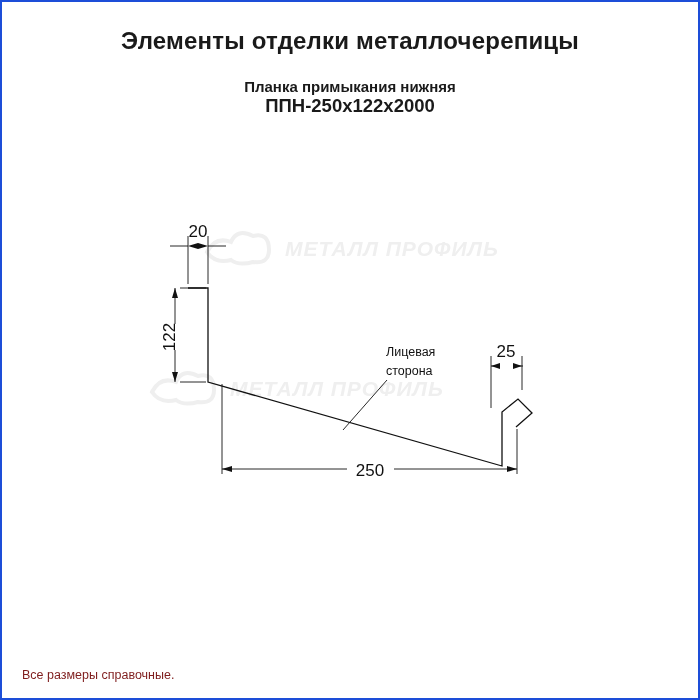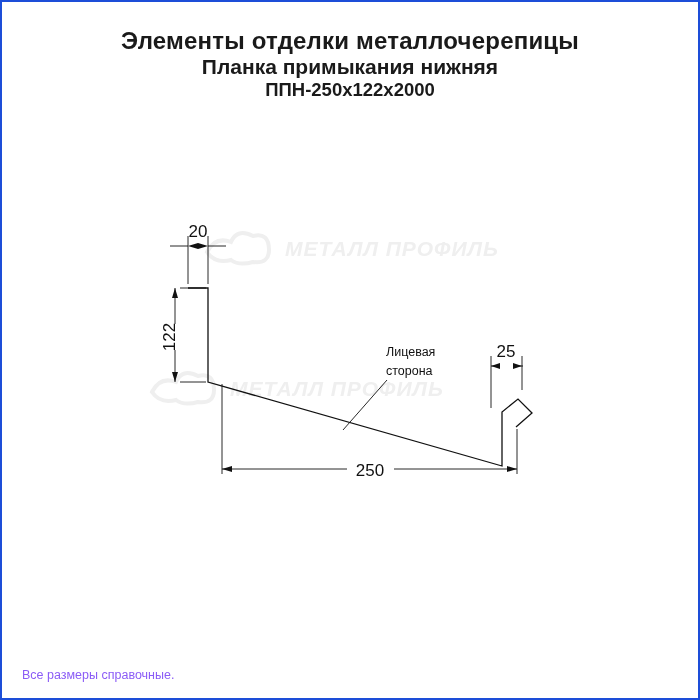--- a/index.html
+++ b/index.html
@@ -28,22 +28,23 @@
     right: 0;
     text-align: center;
   }
   .title-main {
     font-size: 24px;
     font-weight: bold;
     margin-top: 25px;
     letter-spacing: 0.2px;
   }
   .title-sub {
-    font-size: 21px;
+    font-size: 15px;
     font-weight: bold;
+    margin-top: 23px;
   }
   .title-code {
     font-size: 18.5px;
     font-weight: bold;
   }
   .drawing {
     position: absolute;
     top: 182px;
     left: 0;
     width: 700px;
@@ -55,21 +56,21 @@
     left: 0;
     width: 700px;
     height: 330px;
     pointer-events: none;
   }
   .footer {
     position: absolute;
     left: 20px;
     bottom: 12px;
     font-size: 12.5px;
-    color: #8b5cf6;
+    color: #7f1d1d;
     line-height: 1.65;
   }
   svg { display: block; }
   .dim-txt {
     font-family: "Liberation Sans", sans-serif;
     font-size: 17px;
     fill: #111;
   }
   .lbl-txt {
     font-family: "Liberation Sans", sans-serif;

